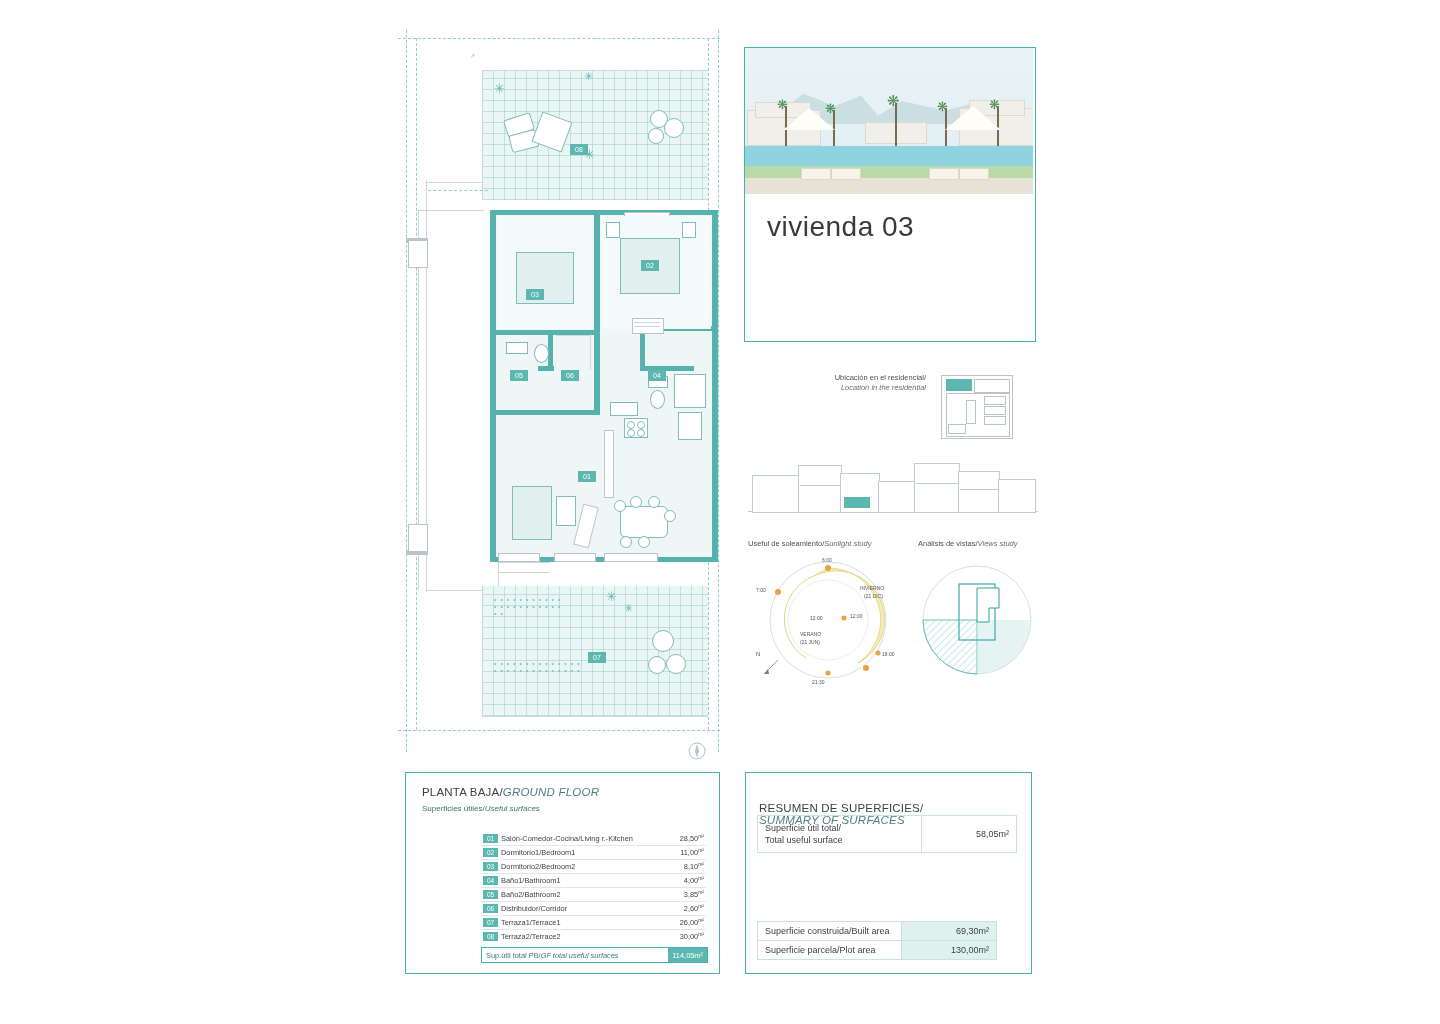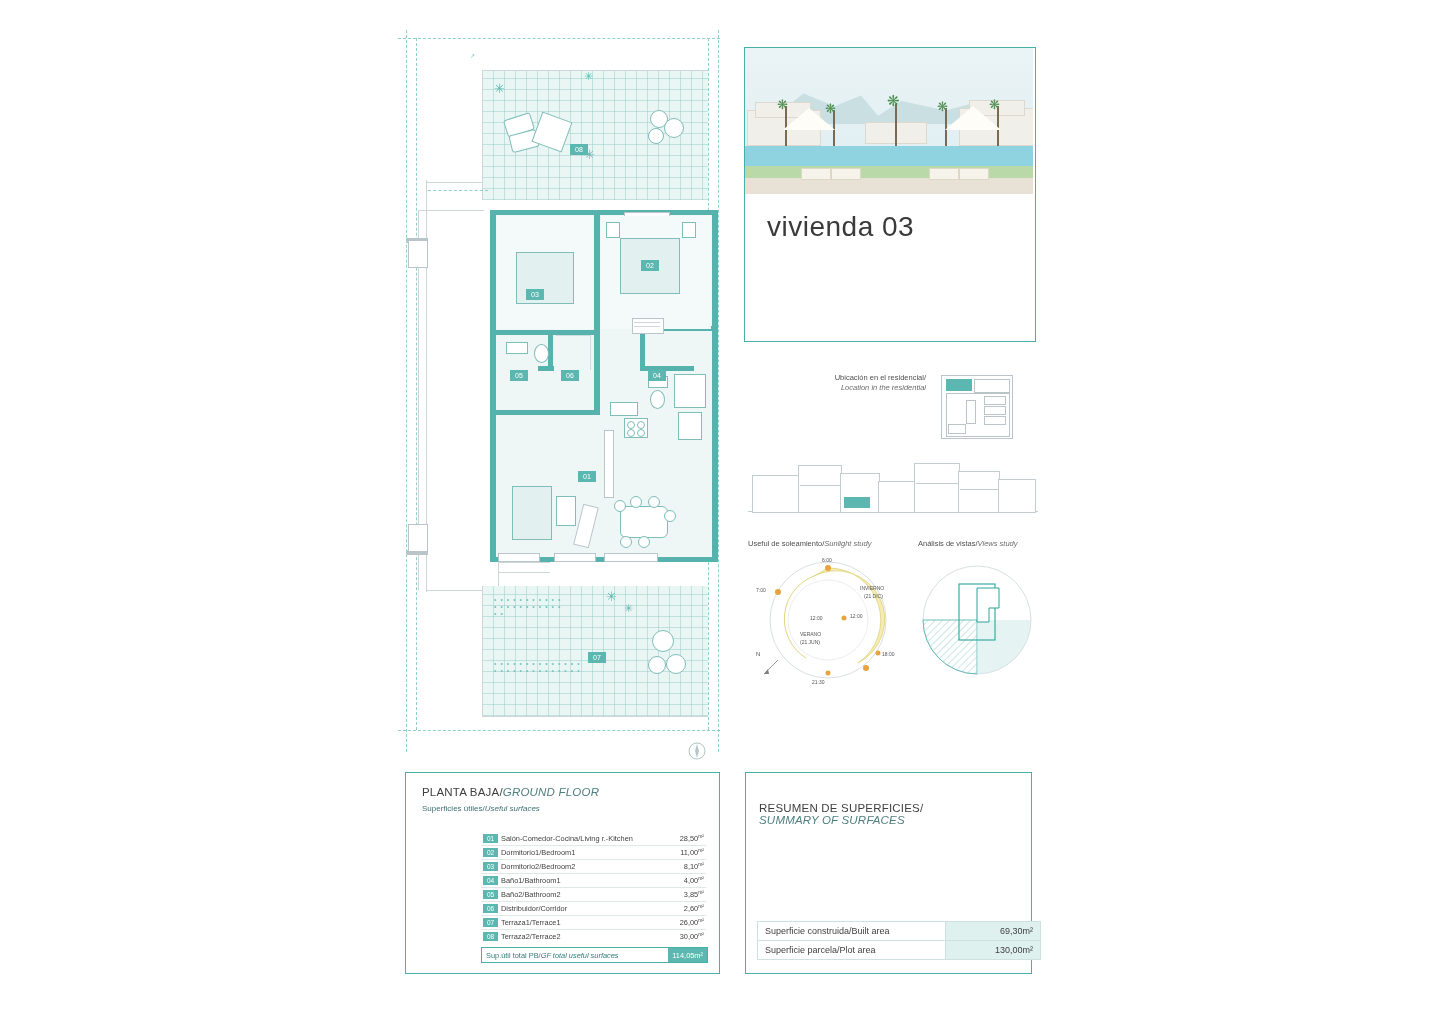--- a/index.html
+++ b/index.html
@@ -105,21 +105,21 @@
     border:1px solid #46b0aa;display:flex;align-items:center;
   }
   .total-row .lbl{flex:1;font-size:7.4px;color:#2f7c7a;padding-left:4px;}
   .total-row .lbl i{font-style:italic;}
   .total-row .amt{background:#5cb7b0;color:#fff;font-size:7.4px;padding:0 4px;height:100%;display:flex;align-items:center;}
 
   .res-tbl{position:absolute;left:757px;top:815px;width:260px;border:1px solid #cfe0e0;border-collapse:collapse;}
   .res-tbl td{border:1px solid #cfe0e0;font-size:9px;color:#3f3f3f;padding:6px 7px;line-height:12px;}
   .res-tbl td.v{text-align:right;width:80px;white-space:nowrap;}
 
-  .res-tbl2{position:absolute;left:757px;top:921px;width:284px;border-collapse:collapse;}
+  .res-tbl2{position:absolute;left:757px;top:921px;width:240px;border-collapse:collapse;}
   .res-tbl2 td{border:1px solid #cfe0e0;font-size:9px;color:#3f3f3f;padding:4px 7px;}
   .res-tbl2 td.v{text-align:right;width:80px;background:#dff1ef;white-space:nowrap;}
 
   .compass{position:absolute;left:688px;top:742px;width:18px;height:18px;}
 </style>
 </head>
 <body>
 
 <div class="sheet">
 
@@ -438,20 +438,27 @@
 
   <div class="table-box" style="left:745px;top:772px;width:285px;height:200px;">
     <div class="tbl-title" style="position:absolute;left:13px;top:13px;margin-top:16px;">
       <span>RESUMEN DE SUPERFICIES/</span><br>
       <i>SUMMARY OF SURFACES</i>
     </div>
   </div>
 
   <table class="res-tbl">
     <tbody>
+      <tr>
+        <td>
+          <span>Superficie útil total/</span><br>
+          <span>Total useful surface</span>
+        </td>
+        <td class="v">58,05m²</td>
+      </tr>
     </tbody>
   </table>
 
   <table class="res-tbl2">
     <tbody>
       <tr>
         <td>Superficie construida/Built area</td>
         <td class="v">69,30m²</td>
       </tr>
       <tr>

